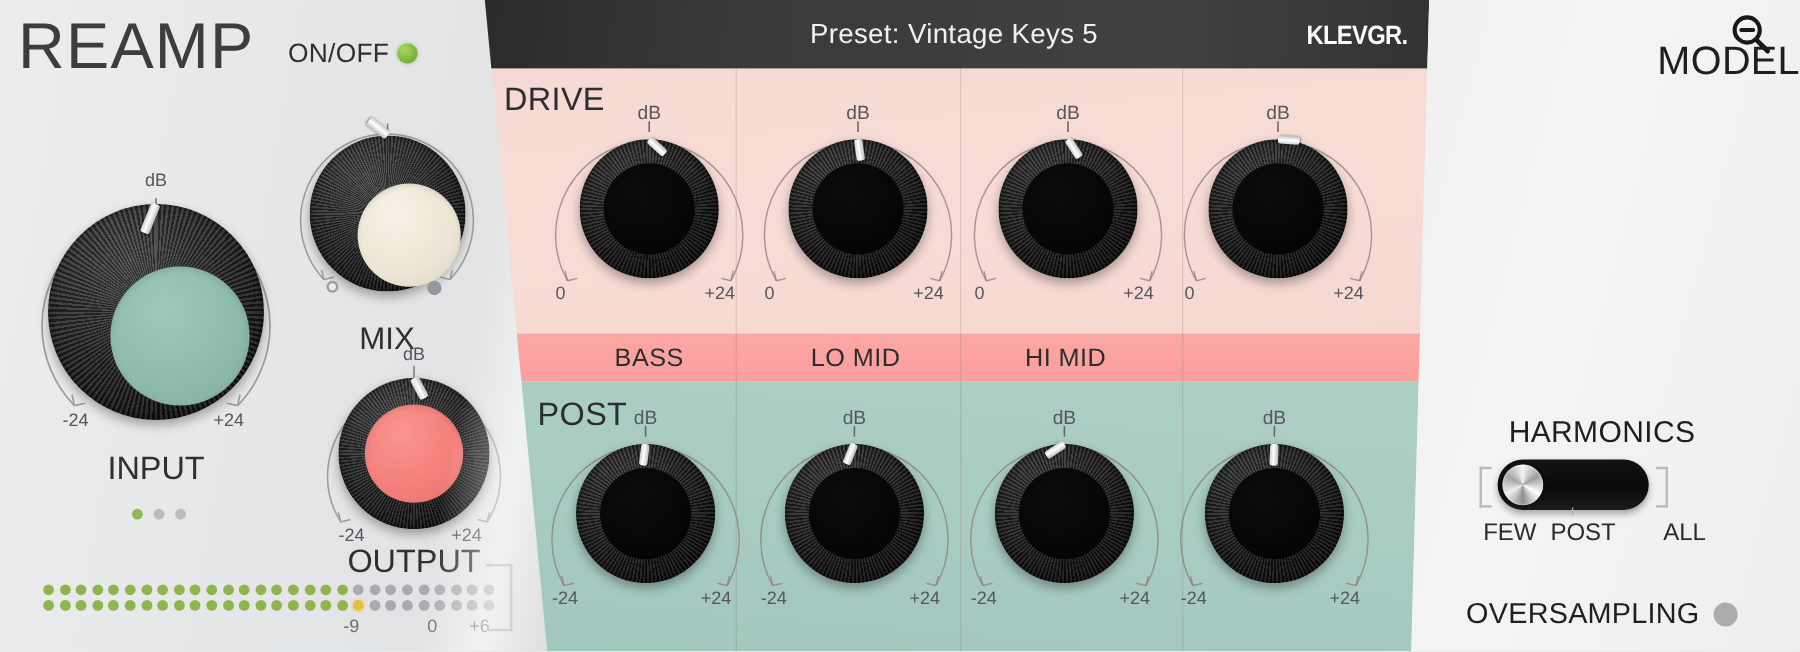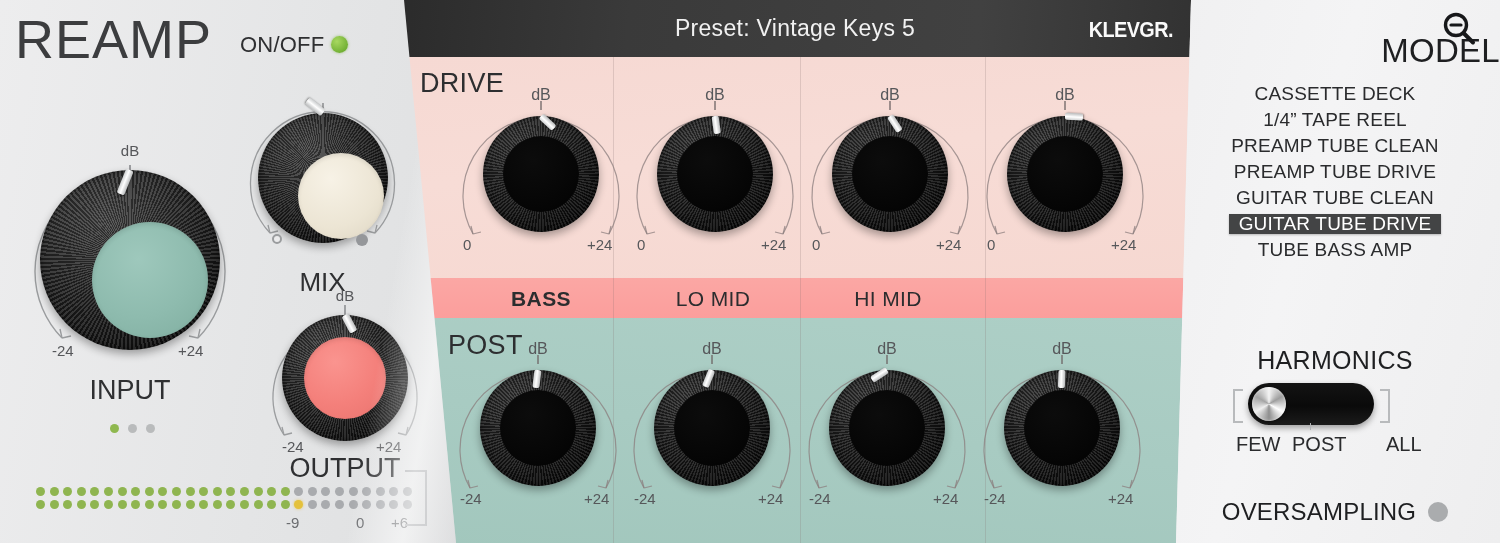--- a/index.html
+++ b/index.html
@@ -280,21 +280,21 @@
       <div class="col-divider" style="left:985px;"></div>
 
       <div class="header-bar">
         <div class="preset-text">Preset: Vintage Keys 5</div>
         <div class="klevgr-logo">KLEVGR.</div>
       </div>
 
       <div class="section-title" id="drive-title">DRIVE</div>
       <div class="section-title" id="post-title">POST</div>
 
-      <div class="band-name" style="left:446px;font-weight:bold;">BASS</div>
+      <div class="band-name" style="left:446px;">BASS</div>
       <div class="band-name" style="left:618px;">LO MID</div>
       <div class="band-name" style="left:793px;">HI MID</div>
 
       <div id="drive-knobs">
           <div class="ck" style="left: 441px; top: 76px;">
             <svg class="knob-arc" width="200" height="190" viewBox="0 0 200 190">
               <path d="M 32 158 A 78 78 0 1 1 168 158" fill="none" stroke="#8b7d7d" stroke-width="1.2" opacity=".75"></path>
               <path d="M 32 158 l -2 -8 m 2 8 l 8 -2" fill="none" stroke="#8b7d7d" stroke-width="1.2" opacity=".75"></path>
               <path d="M 168 158 l 2 -8 m -2 8 l -8 -2" fill="none" stroke="#8b7d7d" stroke-width="1.2" opacity=".75"></path>
               <line x1="100" y1="25" x2="100" y2="34" stroke="#6d6464" stroke-width="1.3"></line>
@@ -544,29 +544,20 @@
           <span style="left: 250px;">-9</span>
           <span style="left: 320px;">0</span>
           <span style="left: 355px;">+6</span>
         </div>
     </div>
     <div class="meter-bracket"></div>
   </div>
 
   <div class="right-panel">
     <div class="model-title">MODEL</div>
-    <div class="model-list" id="model-list">
-        <div class="model-item">CASSETTE DECK</div>
-        <div class="model-item">1/4” TAPE REEL</div>
-        <div class="model-item">PREAMP TUBE CLEAN</div>
-        <div class="model-item">PREAMP TUBE DRIVE</div>
-        <div class="model-item">GUITAR TUBE CLEAN</div>
-        <div class="model-item selected">GUITAR TUBE DRIVE</div>
-        <div class="model-item">TUBE BASS AMP</div>
-      </div>
 
     <div class="harmonics-title">HARMONICS</div>
     <div class="toggle-wrap">
       <div class="toggle-bracket-l"></div>
       <div class="toggle-bracket-r"></div>
       <div class="toggle-pill">
         <div class="toggle-knob" id="harmonics-knob" style="left: 4px;"></div>
       </div>
       <div class="toggle-tick"></div>
       <div class="toggle-labels">

